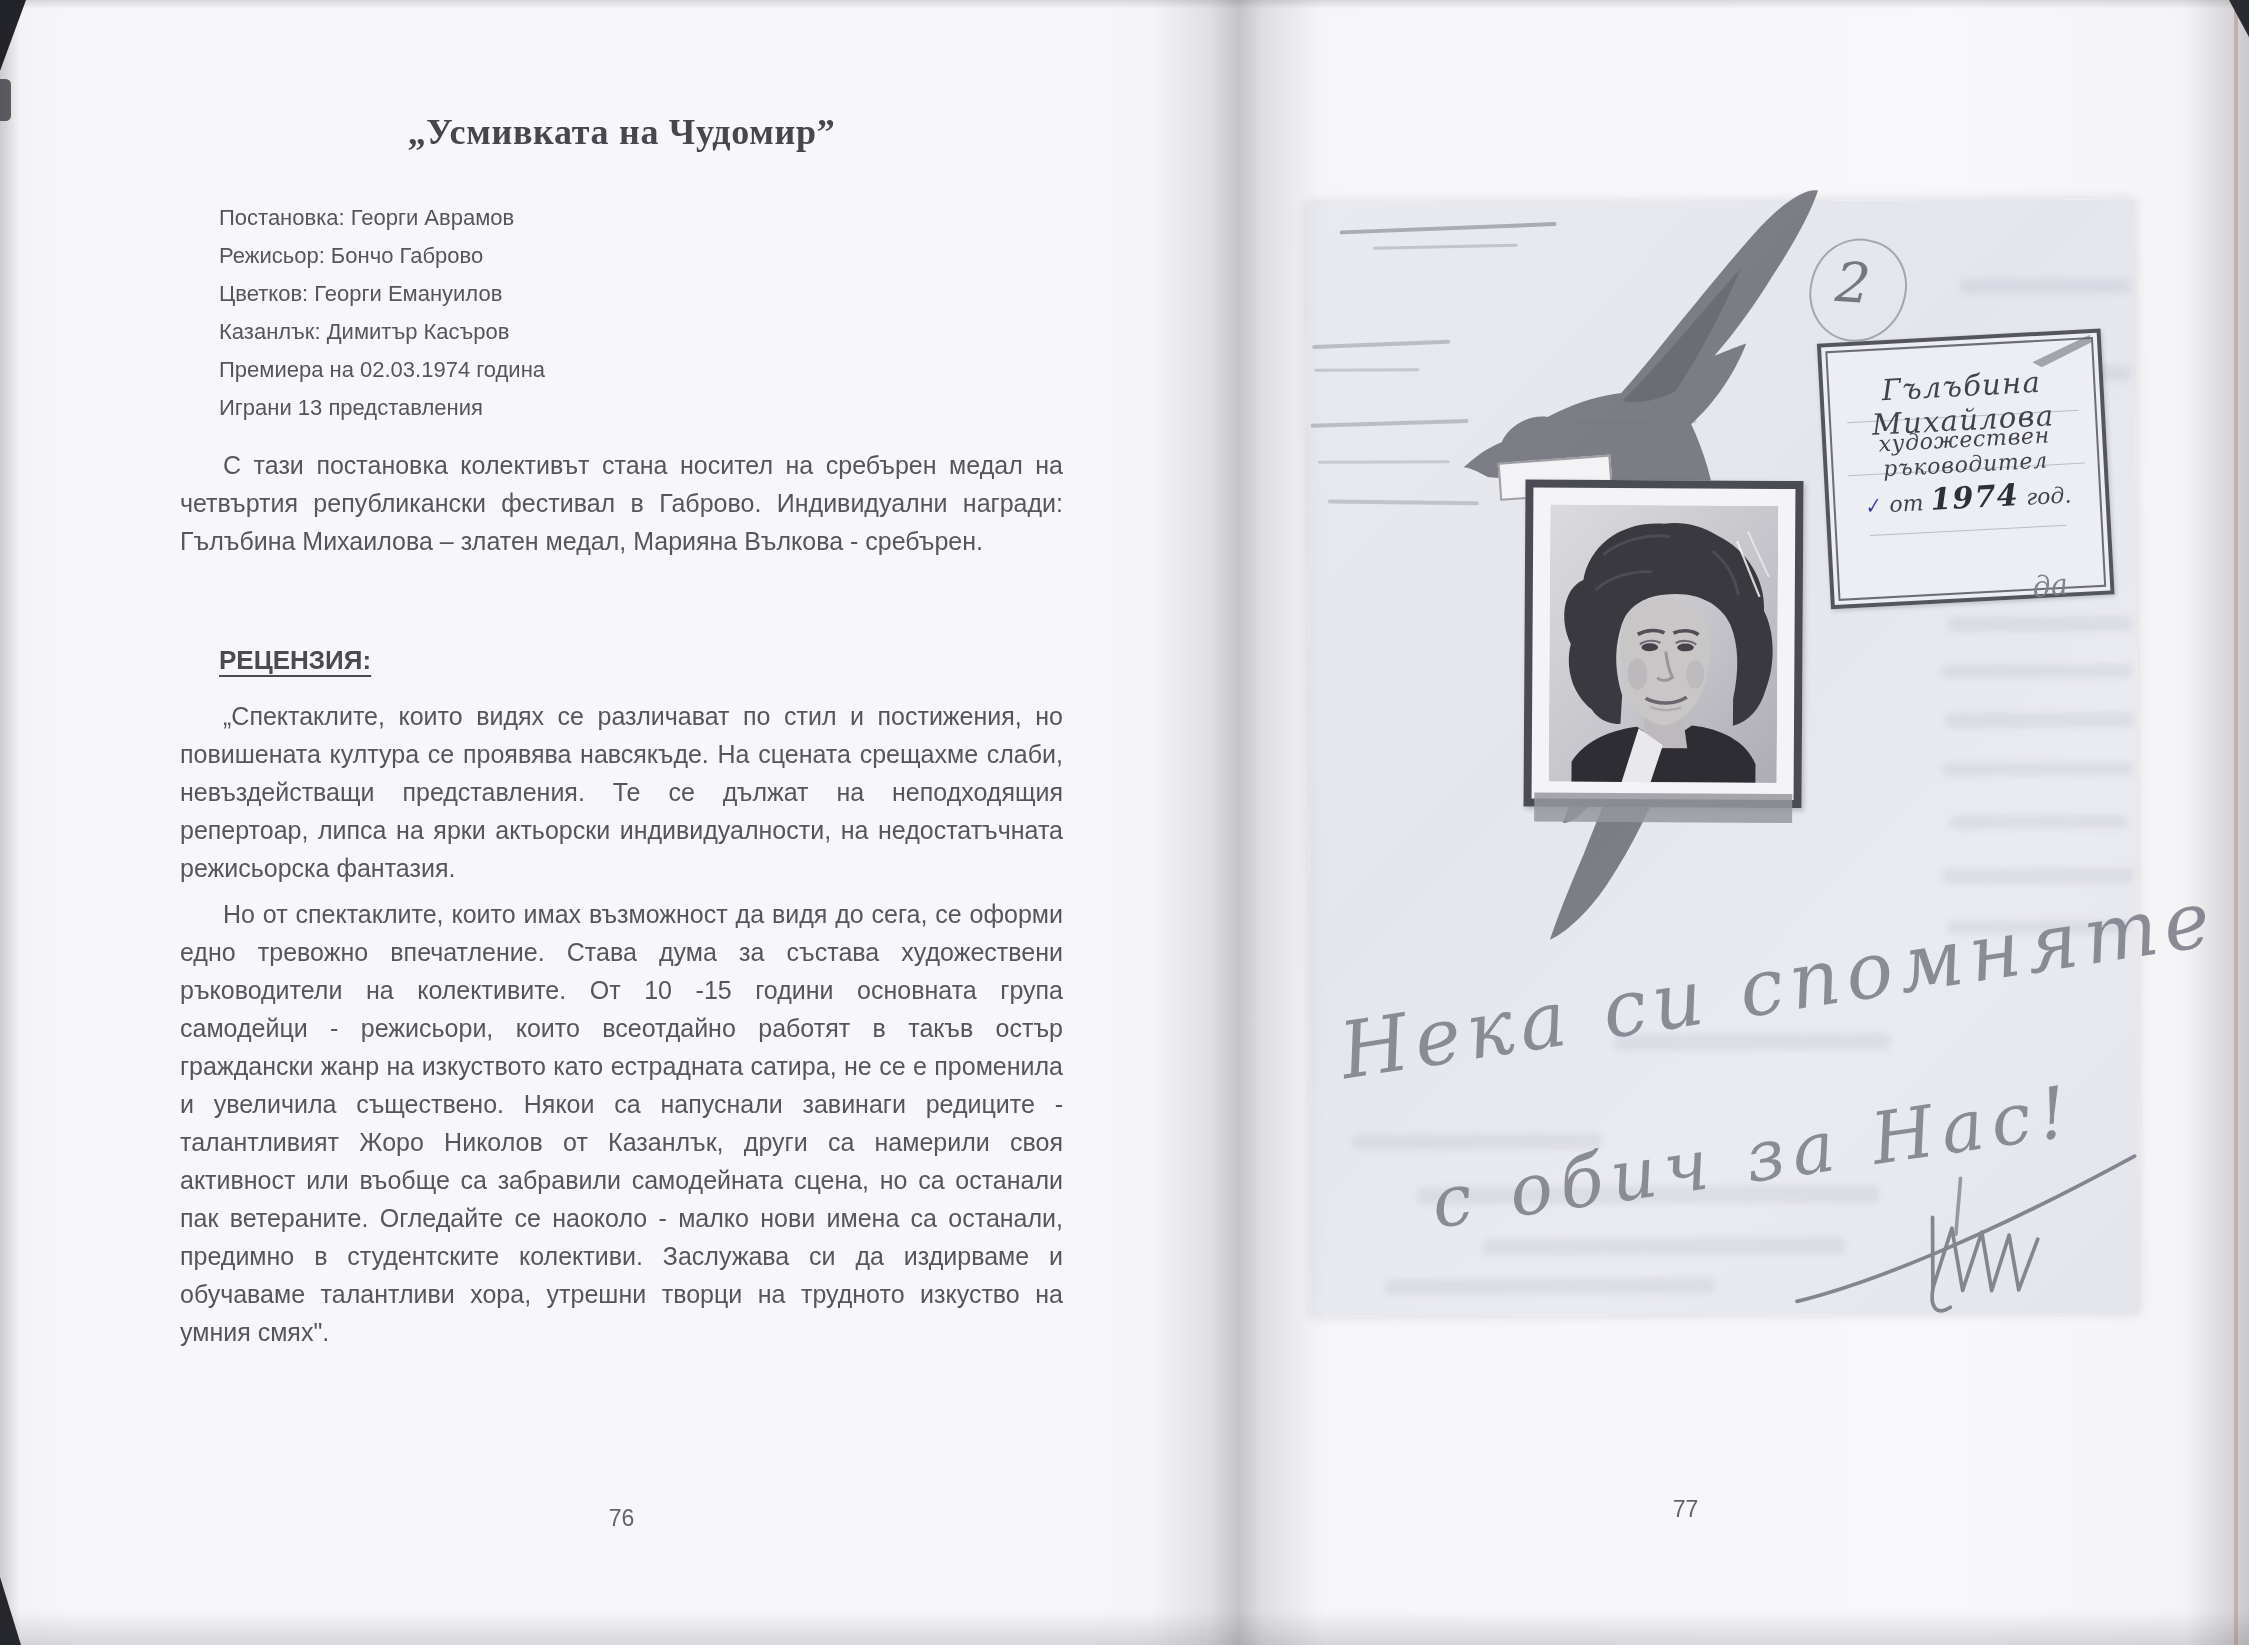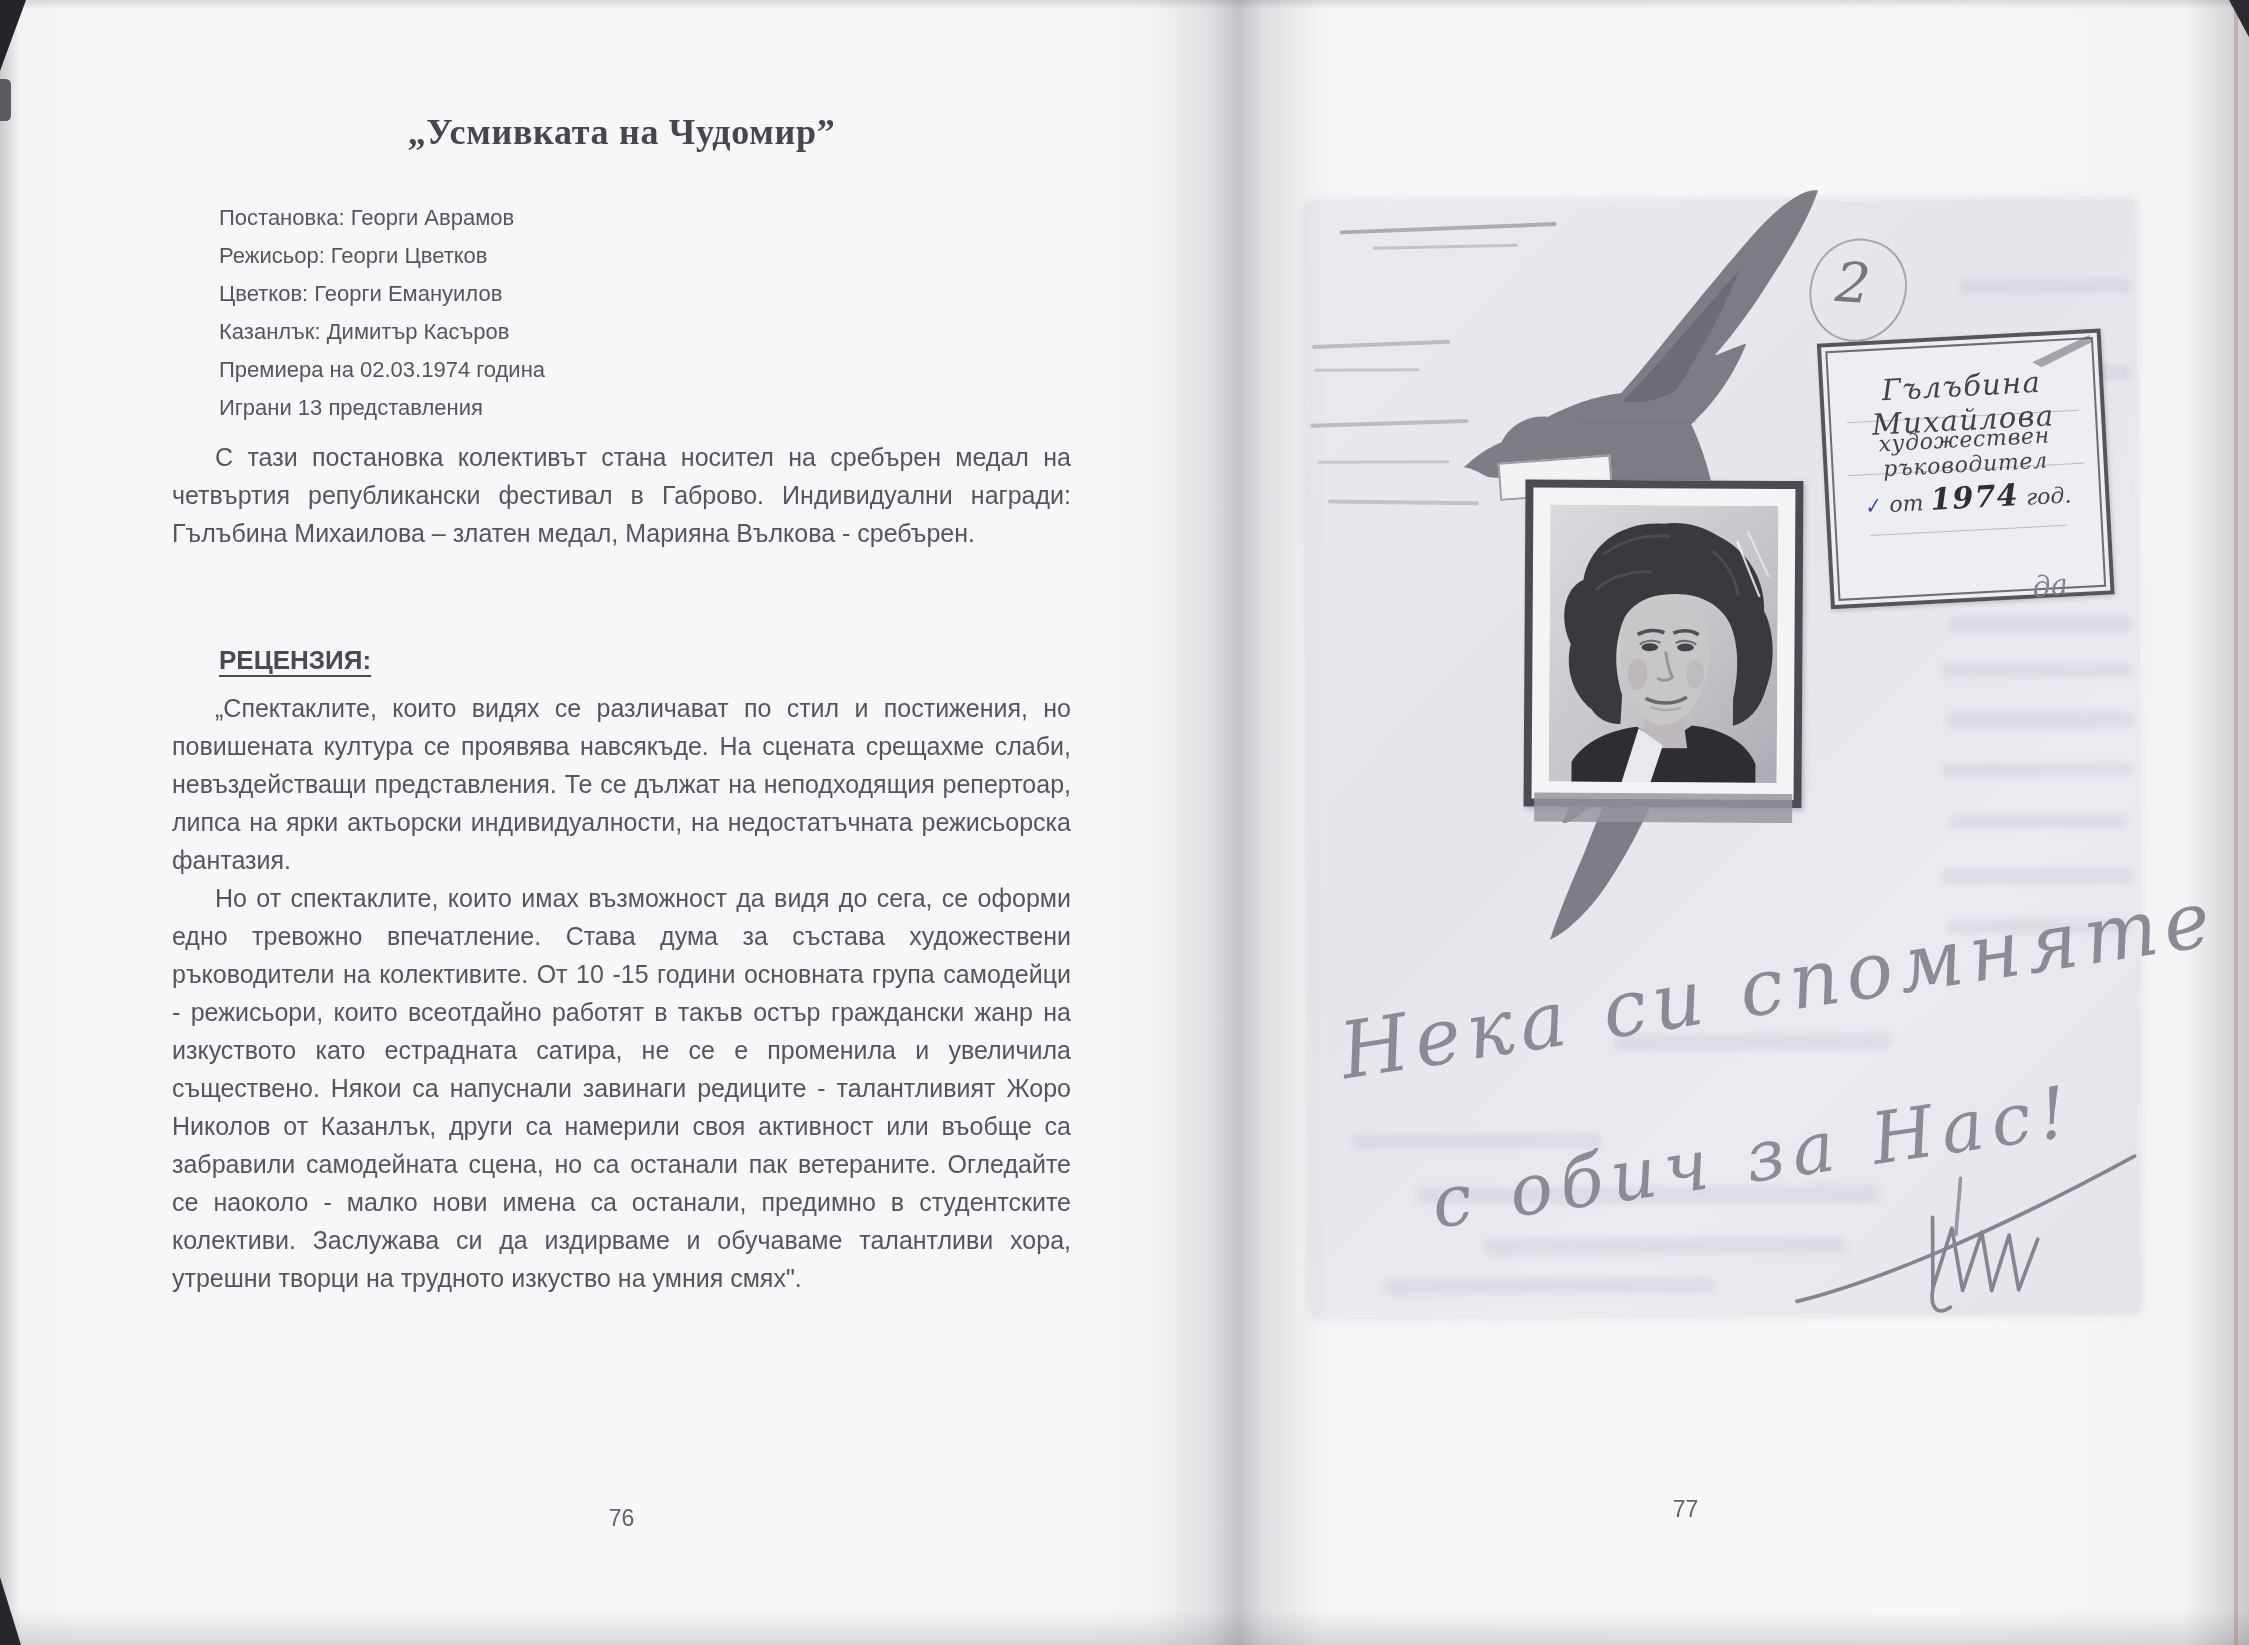--- a/index.html
+++ b/index.html
@@ -8,21 +8,21 @@
   
   .page{position:absolute;top:0;height:1646px;}
   #page-left{left:0;width:1238px;background:linear-gradient(90deg,#f2f2f4 0%,#f7f7f9 6%,#f7f7f9 88%,#f1f1f4 100%);}
   #page-right{left:1238px;width:1012px;background:linear-gradient(90deg,#efeff2 0%,#f6f6f8 8%,#f8f8fa 70%,#f3f2f4 100%);}
   #title{position:absolute;left:172px;top:111px;width:899px;text-align:center;
          font-family:"Liberation Serif",serif;font-weight:bold;font-size:36px;color:#46464e;letter-spacing:0.7px;}
   #credits{position:absolute;left:219px;top:199px;font-family:"Liberation Sans",sans-serif;
            font-size:22px;line-height:38px;color:#55555d;}
   .text-col{position:absolute;left:172px;width:899px;font-family:"Liberation Sans",sans-serif;
             font-size:25px;line-height:38px;color:#55555d;}
-  .text-col p{margin:0;text-indent:43px;text-align:justify;}
+  .text-col p{margin:8px;text-indent:43px;text-align:justify;}
   #intro-para{top:438px;}
   #review-heading{position:absolute;left:219px;top:645px;font-family:"Liberation Sans",sans-serif;
                   font-size:26px;font-weight:bold;color:#4a4a52;text-decoration:underline;
                   text-underline-offset:6px;text-decoration-thickness:2px;}
   #review-body{top:689px;}
   #byline{position:absolute;left:172px;top:1436px;width:724px;text-align:right;
           font-family:"Liberation Sans",sans-serif;font-size:26px;font-weight:bold;color:#4e4e56;}
   .pagenum{position:absolute;font-family:"Liberation Sans",sans-serif;font-size:23px;color:#63636b;}
   #pagenum-left{left:172px;top:1505px;width:899px;text-align:center;}
   #pagenum-right{left:1567px;top:1496px;width:237px;text-align:center;}
@@ -94,21 +94,21 @@
 </head>
 <body>
 
 <div id="spread">
 
   <div class="page" id="page-left">
     <div id="title">„Усмивката на Чудомир”</div>
 
     <div id="credits">
       <div>Постановка: Георги Аврамов</div>
-      <div>Режисьор: Георги Цветков</div>
+      <div>Режисьор: Бончо Габрово</div>
       <div>Цветков: Георги Емануилов</div>
       <div>Казанлък: Димитър Касъров</div>
       <div>Премиера на 02.03.1974 година</div>
       <div>Играни 13 представления</div>
     </div>
 
     <div class="text-col" id="intro-para">
       <p>С тази постановка колективът стана носител на сребърен медал на четвъртия републикански фестивал в Габрово. Индивидуални награди: Гълъбина Михаилова – златен медал, Марияна Вълкова - сребърен.</p>
     </div>
 

